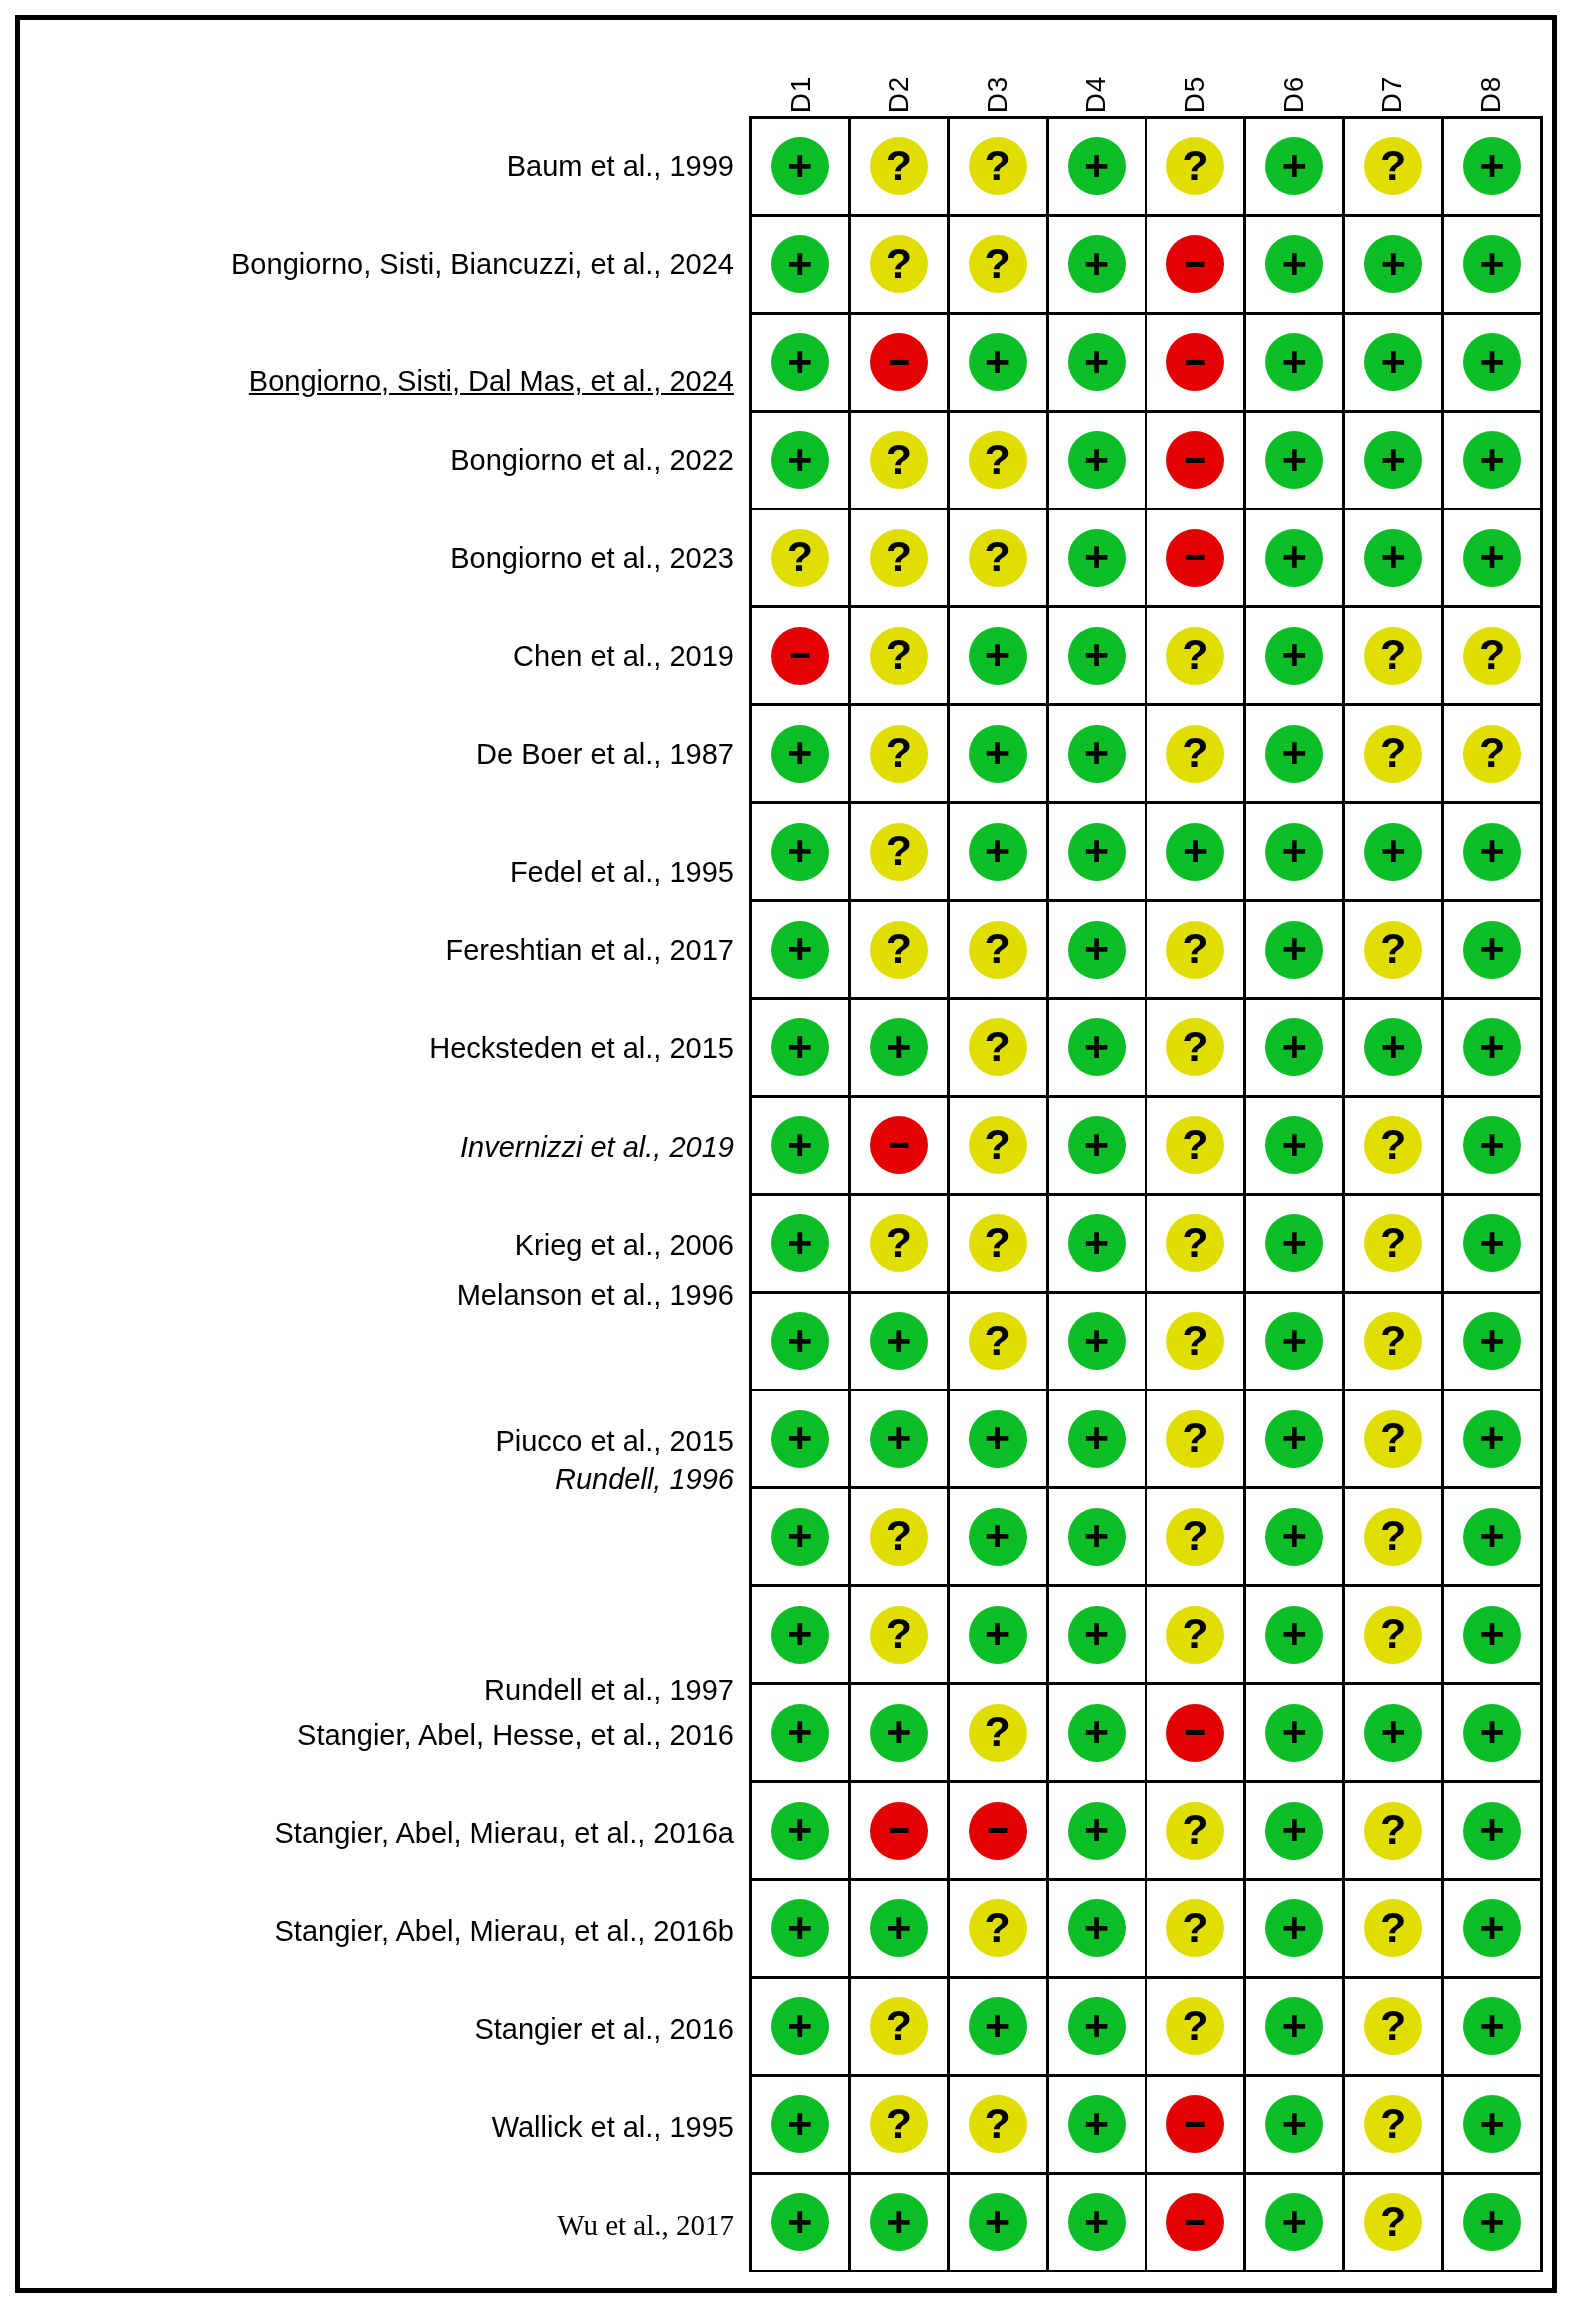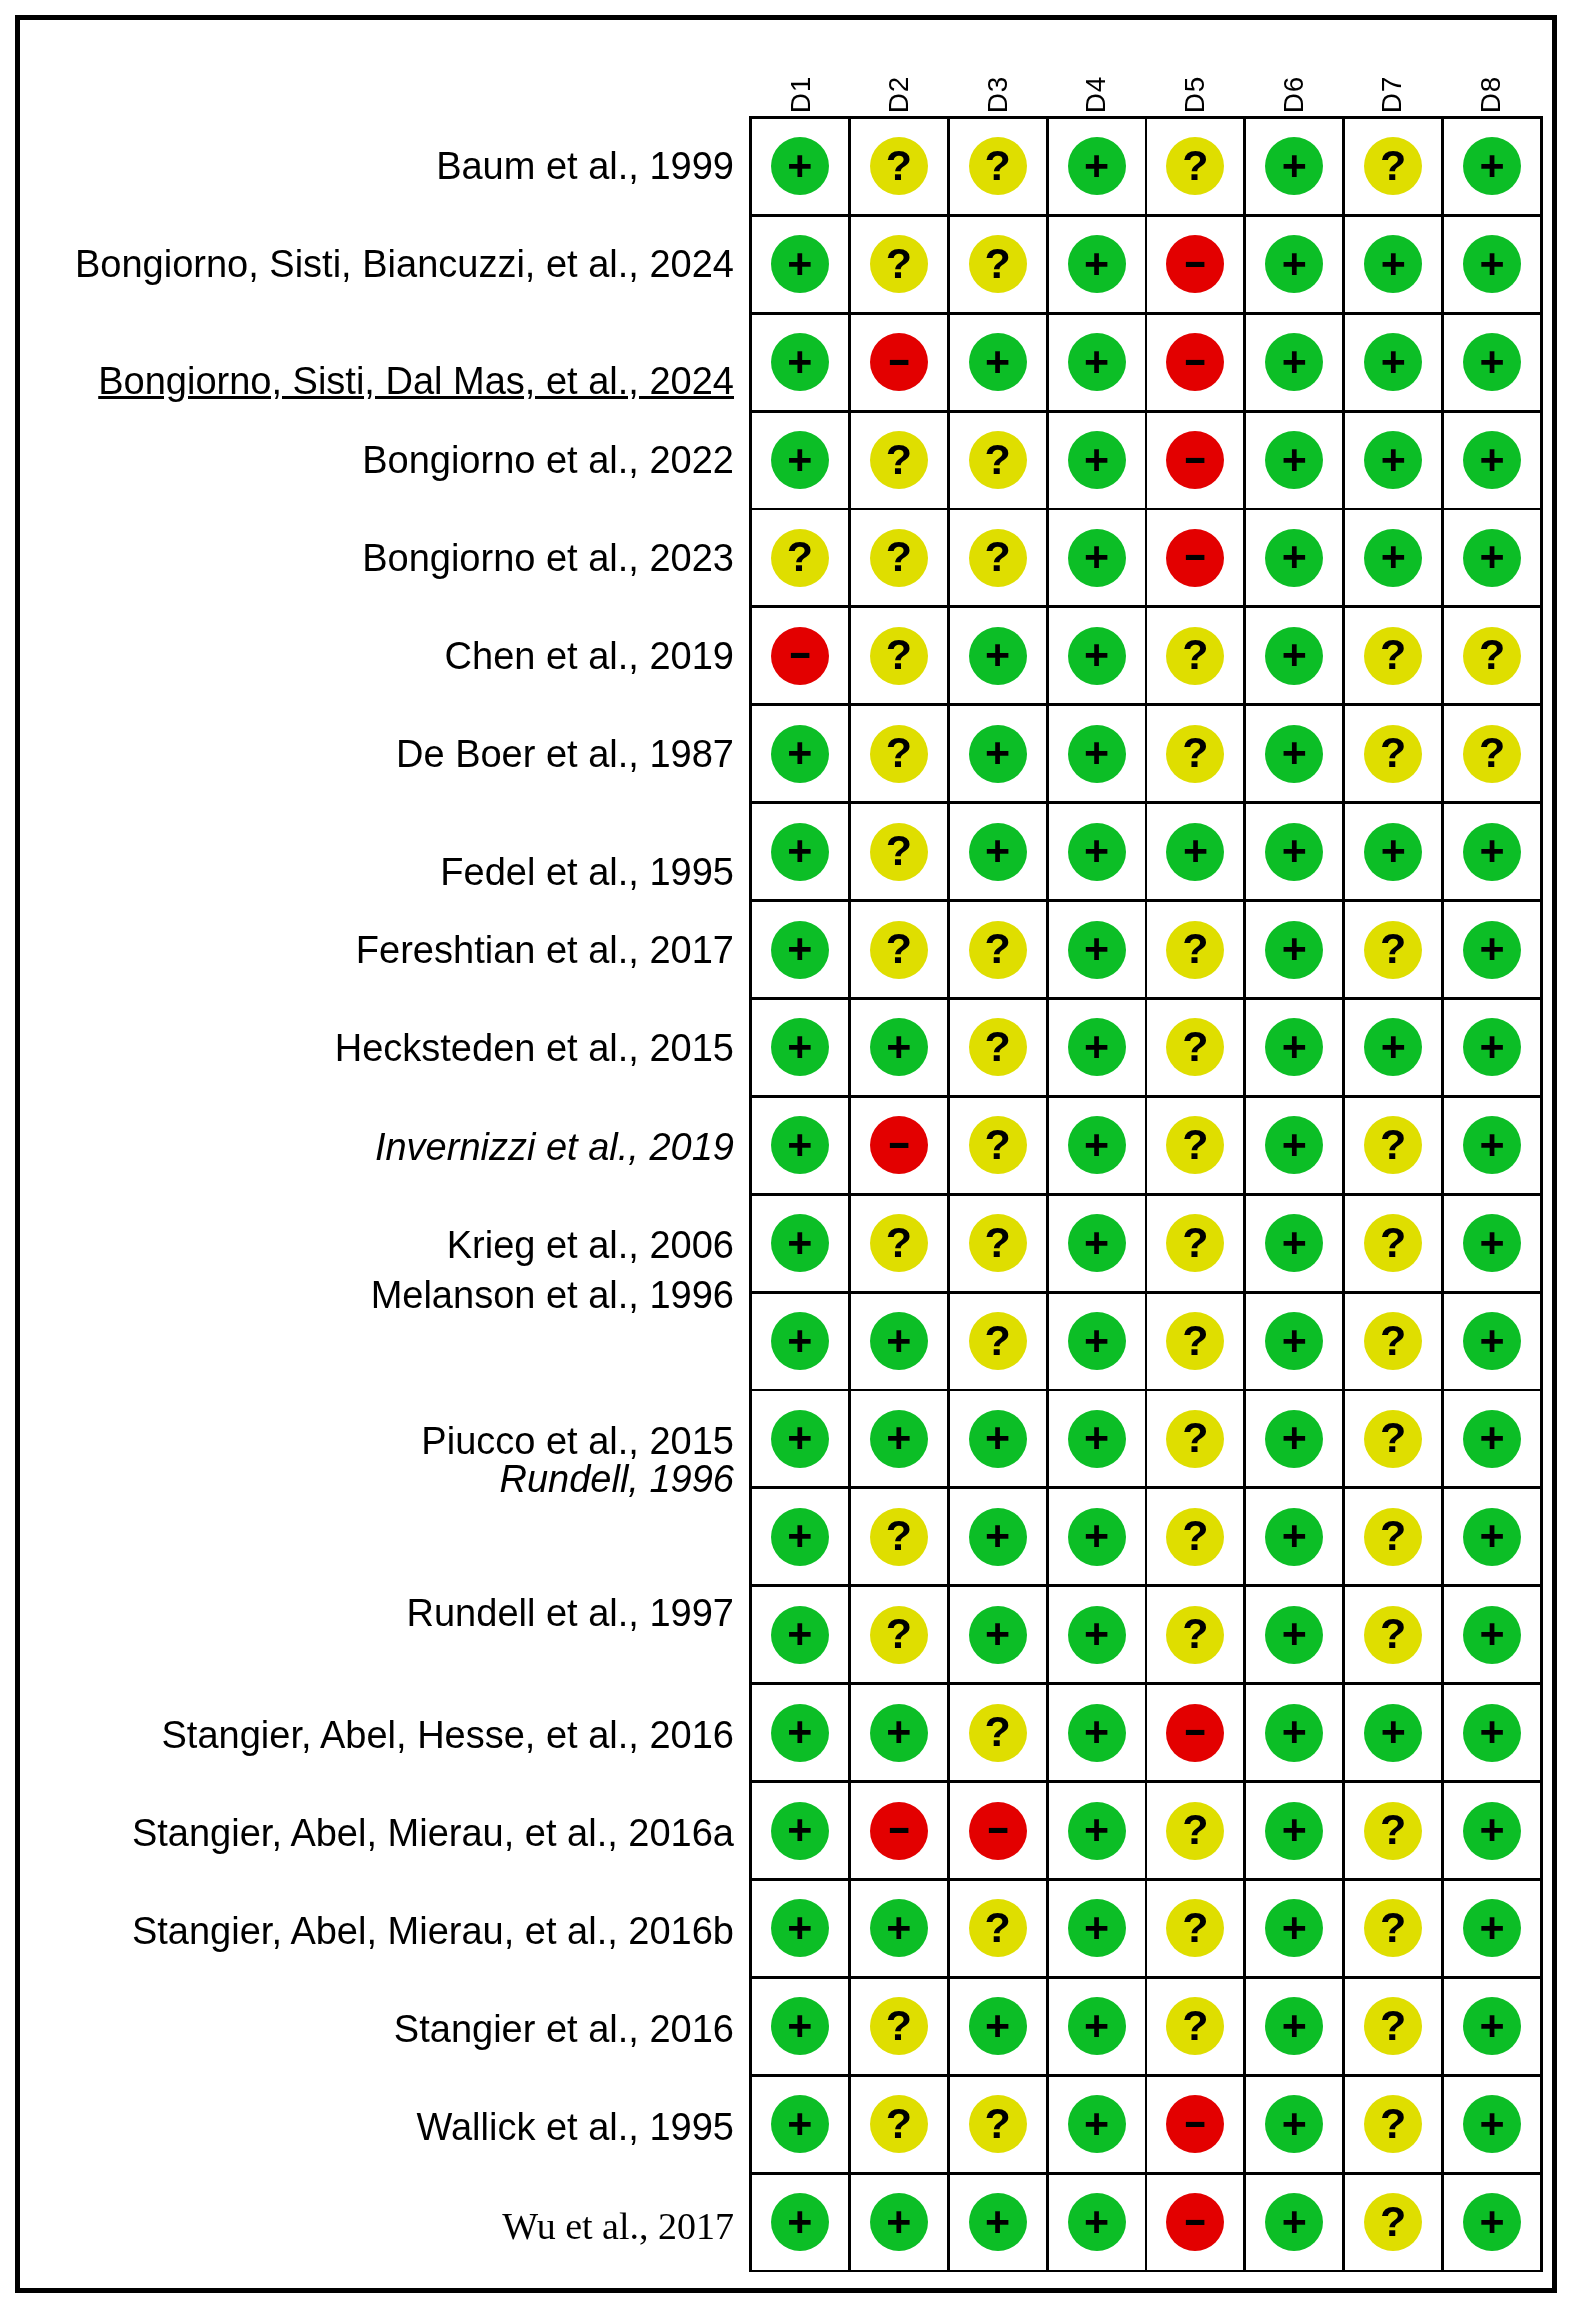--- a/index.html
+++ b/index.html
@@ -17,21 +17,21 @@
     display:flex;align-items:flex-end;justify-content:center;
   }
   .col-header span{
     writing-mode:vertical-rl;transform:rotate(180deg);
     font-size:28px;line-height:1;letter-spacing:0.7px;white-space:nowrap;
   }
   
   .row-label{
     position:absolute;left:29px;width:705px;
     display:flex;align-items:center;justify-content:flex-end;
-    font-size:38px;white-space:nowrap;
+    font-size:29px;white-space:nowrap;
   }
   
   .grid{
     position:absolute;left:749px;top:116px;
     display:grid;
     grid-template-columns:repeat(8,96px);
     grid-template-rows:repeat(22,95px);
     gap:2.9px;padding:2.9px;background:#000;
   }
   .cell{background:#fff;display:flex;align-items:center;justify-content:center;}
@@ -88,21 +88,21 @@
     <div class="row-label" style="top: 609px; height: 95px;">Chen et al., 2019</div>
     <div class="row-label" style="top: 707px; height: 95px;">De Boer et al., 1987</div>
     <div class="row-label" style="top: 825px; height: 95px;">Fedel et al., 1995</div>
     <div class="row-label" style="top: 903px; height: 95px;">Fereshtian et al., 2017</div>
     <div class="row-label" style="top: 1001px; height: 95px;">Hecksteden et al., 2015</div>
     <div class="row-label" style="top: 1100px; height: 95px; font-style: italic;">Invernizzi et al., 2019</div>
     <div class="row-label" style="top: 1198px; height: 95px;">Krieg et al., 2006</div>
     <div class="row-label" style="top: 1248px; height: 95px;">Melanson et al., 1996</div>
     <div class="row-label" style="top: 1394px; height: 95px;">Piucco et al., 2015</div>
     <div class="row-label" style="top: 1432px; height: 95px; font-style: italic;">Rundell, 1996</div>
-    <div class="row-label" style="top: 1566px; height: 95px;">Rundell et al., 1997</div>
+    <div class="row-label" style="top: 1643px; height: 95px;">Rundell et al., 1997</div>
     <div class="row-label" style="top: 1688px; height: 95px;">Stangier, Abel, Hesse, et al., 2016</div>
     <div class="row-label" style="top: 1786px; height: 95px;">Stangier, Abel, Mierau, et al., 2016a</div>
     <div class="row-label" style="top: 1884px; height: 95px;">Stangier, Abel, Mierau, et al., 2016b</div>
     <div class="row-label" style="top: 1982px; height: 95px;">Stangier et al., 2016</div>
     <div class="row-label" style="top: 2080px; height: 95px;">Wallick et al., 1995</div>
     <div class="row-label" style="top: 2178px; height: 95px; font-family: Liberation Serif, serif;">Wu et al., 2017</div>
   </div>
 <div class="grid" id="rating-grid">
     <div class="cell">
       <div class="circle plus">

